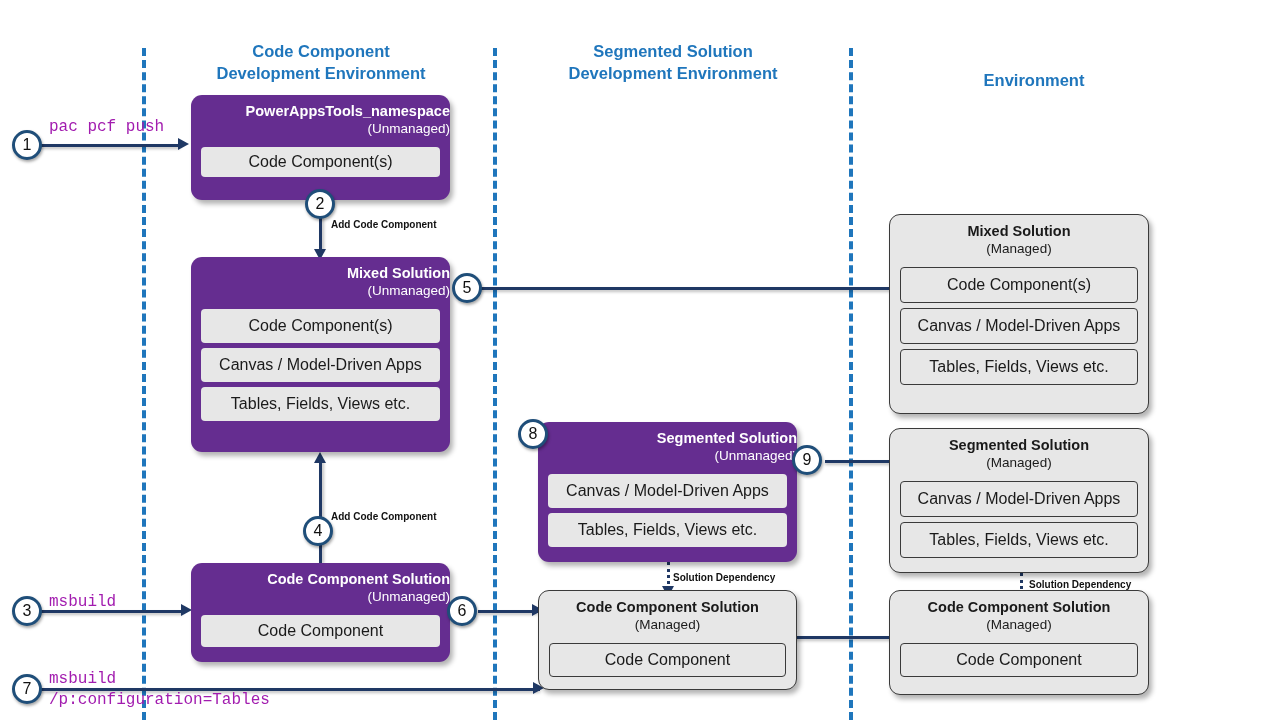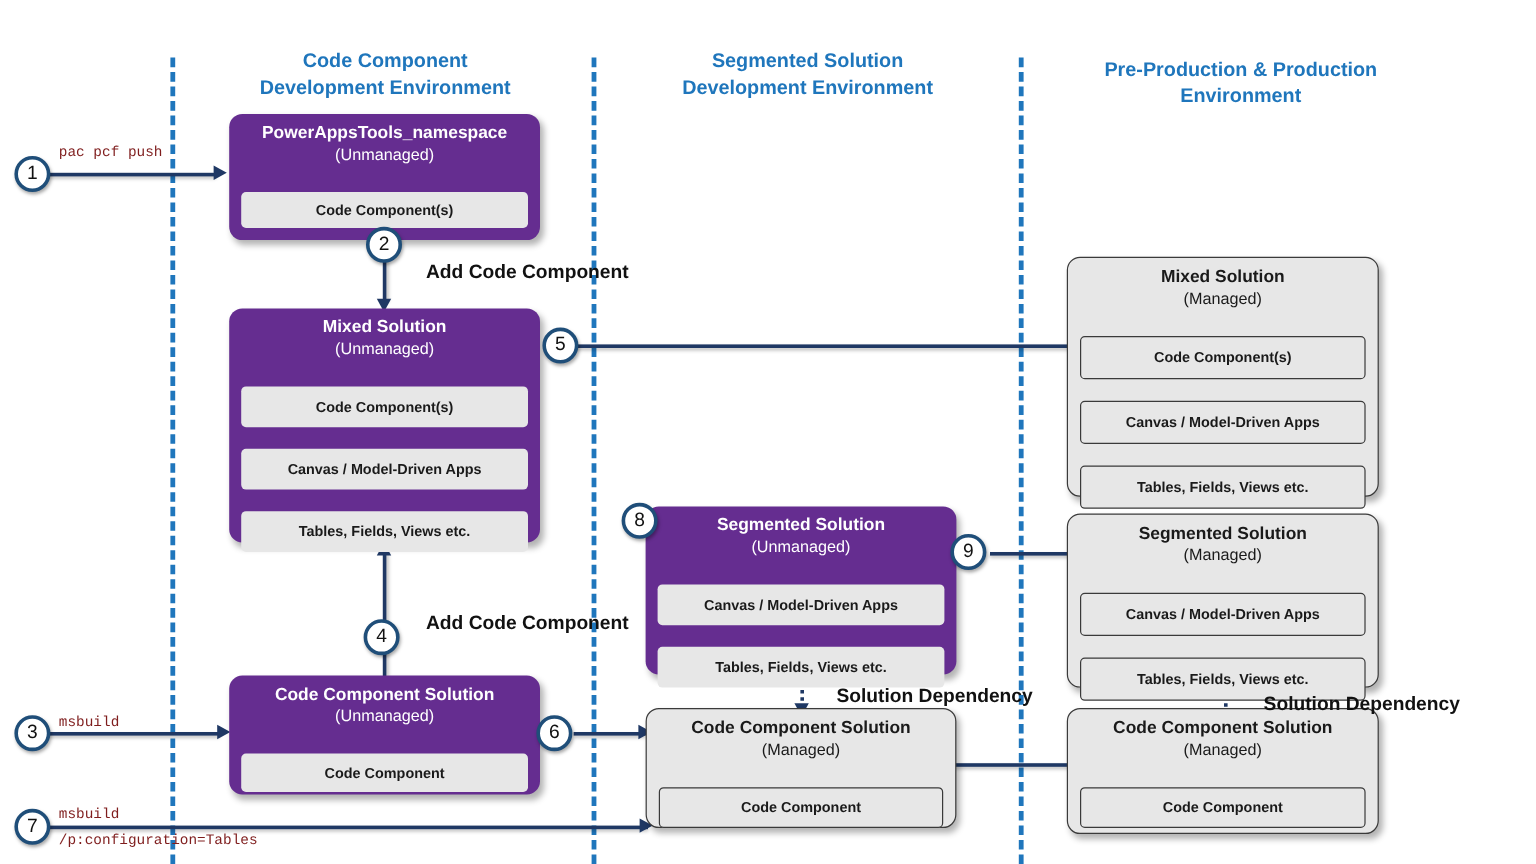--- a/index.html
+++ b/index.html
@@ -8,64 +8,64 @@
 
   .hdr{position:absolute;text-align:center;color:#1F76BC;font-weight:bold;font-size:16.5px;line-height:22px;}
 
   .vline{position:absolute;width:0;border-left:4px dashed #1F76BC;top:48px;height:672px;}
 
   
   .card{position:absolute;border-radius:11px;box-sizing:border-box;}
   .card.purple{background:#652D90;box-shadow:3px 4px 5px rgba(0,0,0,.30);}
   .card.gray{background:#E7E7E7;border:1.4px solid #3a3a3a;box-shadow:3px 4px 5px rgba(0,0,0,.30);}
   .card-title{text-align:center;font-weight:bold;font-size:14.5px;line-height:18px;padding-top:7px;}
-  .card.purple .card-title{color:#ffffff;}
+  .card.purple .card-title{color:#ffffff;text-align:right;}
   .card.gray .card-title{color:#1a1a1a;}
   .card-title .sub{display:block;font-weight:normal;font-size:13.5px;}
 
   .rowlist{padding:4px 10px 9px 10px;}
-  .rowitem{background:#E7E7E7;color:#1a1a1a;font-weight:bold;font-size:12px;
-           text-align:center;line-height:30px;height:30px;border-radius:4px;margin-top:18px;}
+  .rowitem{background:#E7E7E7;color:#1a1a1a;font-weight:normal;font-size:16px;
+           text-align:center;line-height:30px;height:30px;border-radius:4px;margin-top:5px;}
   .card.gray .rowitem{border:1.2px solid #3a3a3a;background:#E7E7E7;}
 
   
   .conn{position:absolute;background:#1F3864;}
   .hline{height:2.6px;box-shadow:0 2px 3px rgba(0,0,0,.25);}
   .vlineC{width:2.6px;box-shadow:2px 0 3px rgba(0,0,0,.25);}
   .arrow{position:absolute;width:0;height:0;}
   .arrow-r{border-top:6.5px solid transparent;border-bottom:6.5px solid transparent;border-left:11px solid #1F3864;}
   .arrow-d{border-left:6.5px solid transparent;border-right:6.5px solid transparent;border-top:11px solid #1F3864;}
   .arrow-u{border-left:6.5px solid transparent;border-right:6.5px solid transparent;border-bottom:11px solid #1F3864;}
 
   .dashv{position:absolute;width:0;border-left:3.4px dotted #1F3864;}
 
   
   .badge{position:absolute;width:30px;height:30px;border-radius:50%;background:#ffffff;
          border:3px solid #1F4E79;color:#111;font-size:16px;font-weight:normal;
          display:flex;align-items:center;justify-content:center;
          box-shadow:1px 2px 3px rgba(0,0,0,.35);box-sizing:border-box;z-index:6;}
 
-  .lbl{position:absolute;font-size:16px;font-weight:bold;color:#111;white-space:nowrap;margin-left:24px;}
-  .mono{position:absolute;font-family:"Liberation Mono",monospace;font-size:12px;color:#7f1d1d;white-space:pre;line-height:16px;}
+  .lbl{position:absolute;font-size:10px;font-weight:bold;color:#111;white-space:nowrap;}
+  .mono{position:absolute;font-family:"Liberation Mono",monospace;font-size:16px;color:#a21caf;white-space:pre;line-height:16px;}
 </style>
 </head>
 <body>
 
 <div id="stage">
 
   <div class="hdr" style="left:201px;top:40px;width:240px;">
     <span>Code Component</span><br>
     <span>Development Environment</span>
   </div>
   <div class="hdr" style="left:553px;top:40px;width:240px;">
     <span>Segmented Solution</span><br>
     <span>Development Environment</span>
   </div>
   <div class="hdr" style="left:884px;top:47px;width:300px;">
-    <span>Pre-Production &amp; Production</span><br>
+    <br>
     <span>Environment</span>
   </div>
 
   <div class="vline" style="left:142px;"></div>
   <div class="vline" style="left:493px;"></div>
   <div class="vline" style="left:849px;"></div>
 
   <div class="conn hline" style="left:40px;top:144px;width:140px;"></div>
   <div class="arrow arrow-r" style="left:178px;top:138px;"></div>
 

